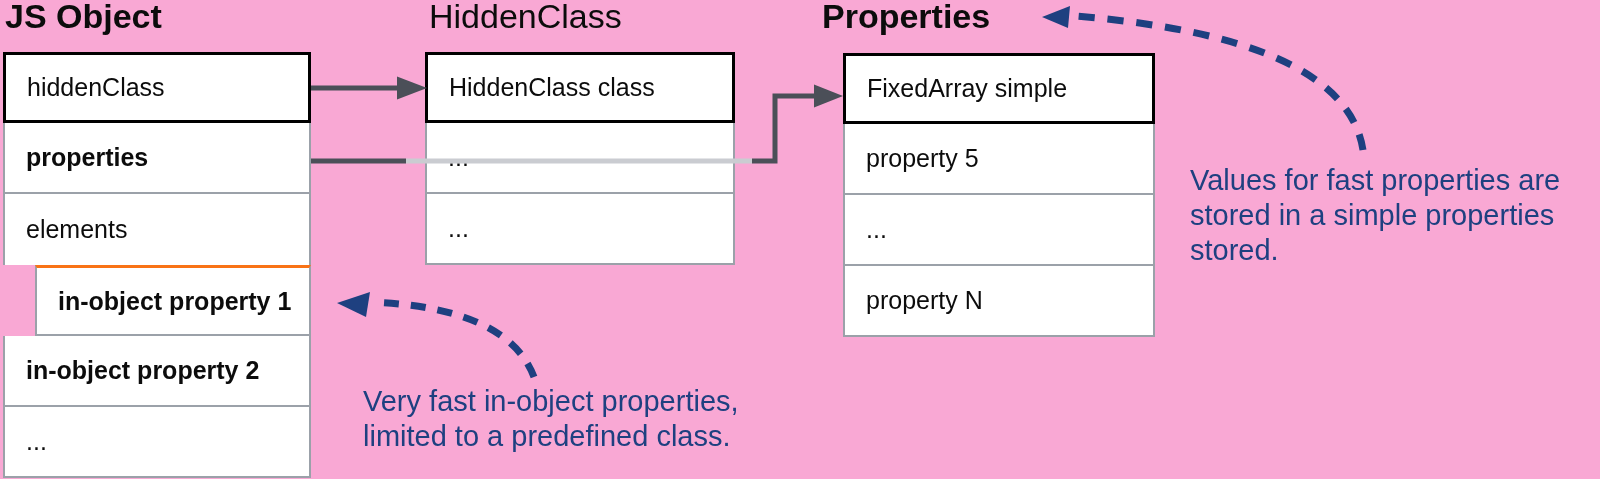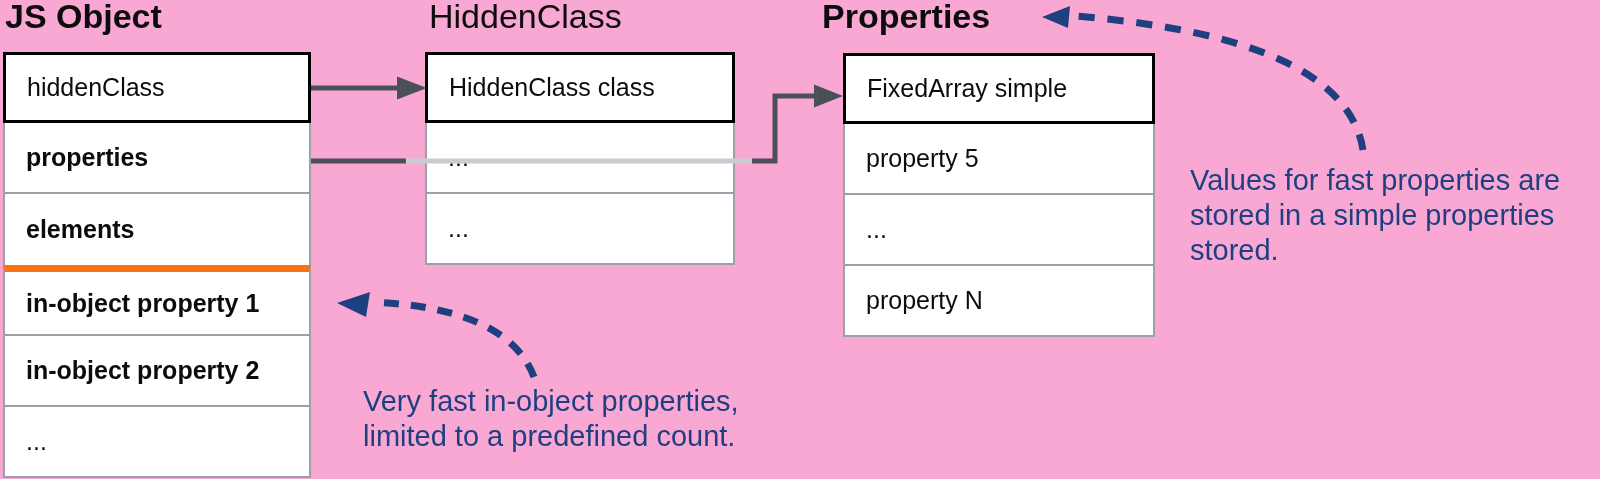--- a/index.html
+++ b/index.html
@@ -11,22 +11,22 @@
   .title.bold{font-weight:bold;}
   .tbl{position:absolute;}
   .row{
     height:71px;box-sizing:border-box;background:#ffffff;
     border:2px solid #9ba1a9;border-top:none;
     display:flex;align-items:center;
     padding:0 8px 0 21px;font-size:25px;color:#0c0c0c;white-space:nowrap;
   }
   .row.first{border:3px solid #000000;}
   .row.bold{font-weight:bold;}
-  .row.sep{border-top:7px solid #f97316;}
-  .row.nb{border-bottom:none;font-weight:bold;}
+  .row.sep{border-top:3px solid #f97316;margin-left:32px;}
+  .row.nb{border-bottom:none;}
   .overlay{position:absolute;left:0;top:0;width:1600px;height:479px;pointer-events:none;}
   .note{position:absolute;color:#1e4080;font-size:29px;line-height:35px;white-space:nowrap;}
 </style>
 </head>
 <body>
 
 <div class="canvas">
 
   <div class="title bold" style="left:5px;top:-3px;">JS Object</div>
   <div class="title" style="left:429px;top:-3px;">HiddenClass</div>
@@ -54,21 +54,21 @@
     <div class="row">property N</div>
   </div>
 
   <div class="note" style="left:1190px;top:163px;">
     <div>Values for fast properties are</div>
     <div>stored in a simple properties</div>
     <div>stored.</div>
   </div>
   <div class="note" style="left:363px;top:384px;">
     <div>Very fast in-object properties,</div>
-    <div>limited to a predefined count.</div>
+    <div>limited to a predefined class.</div>
   </div>
 
   <svg class="overlay" width="1600" height="479" viewBox="0 0 1600 479">
 
     <g>
       <line x1="311" y1="88" x2="400" y2="88" stroke="#4b4f58" stroke-width="5"></line>
       <polygon points="397,76.5 397,99.5 427,88" fill="#4b4f58"></polygon>
     </g>
 
     <g>

